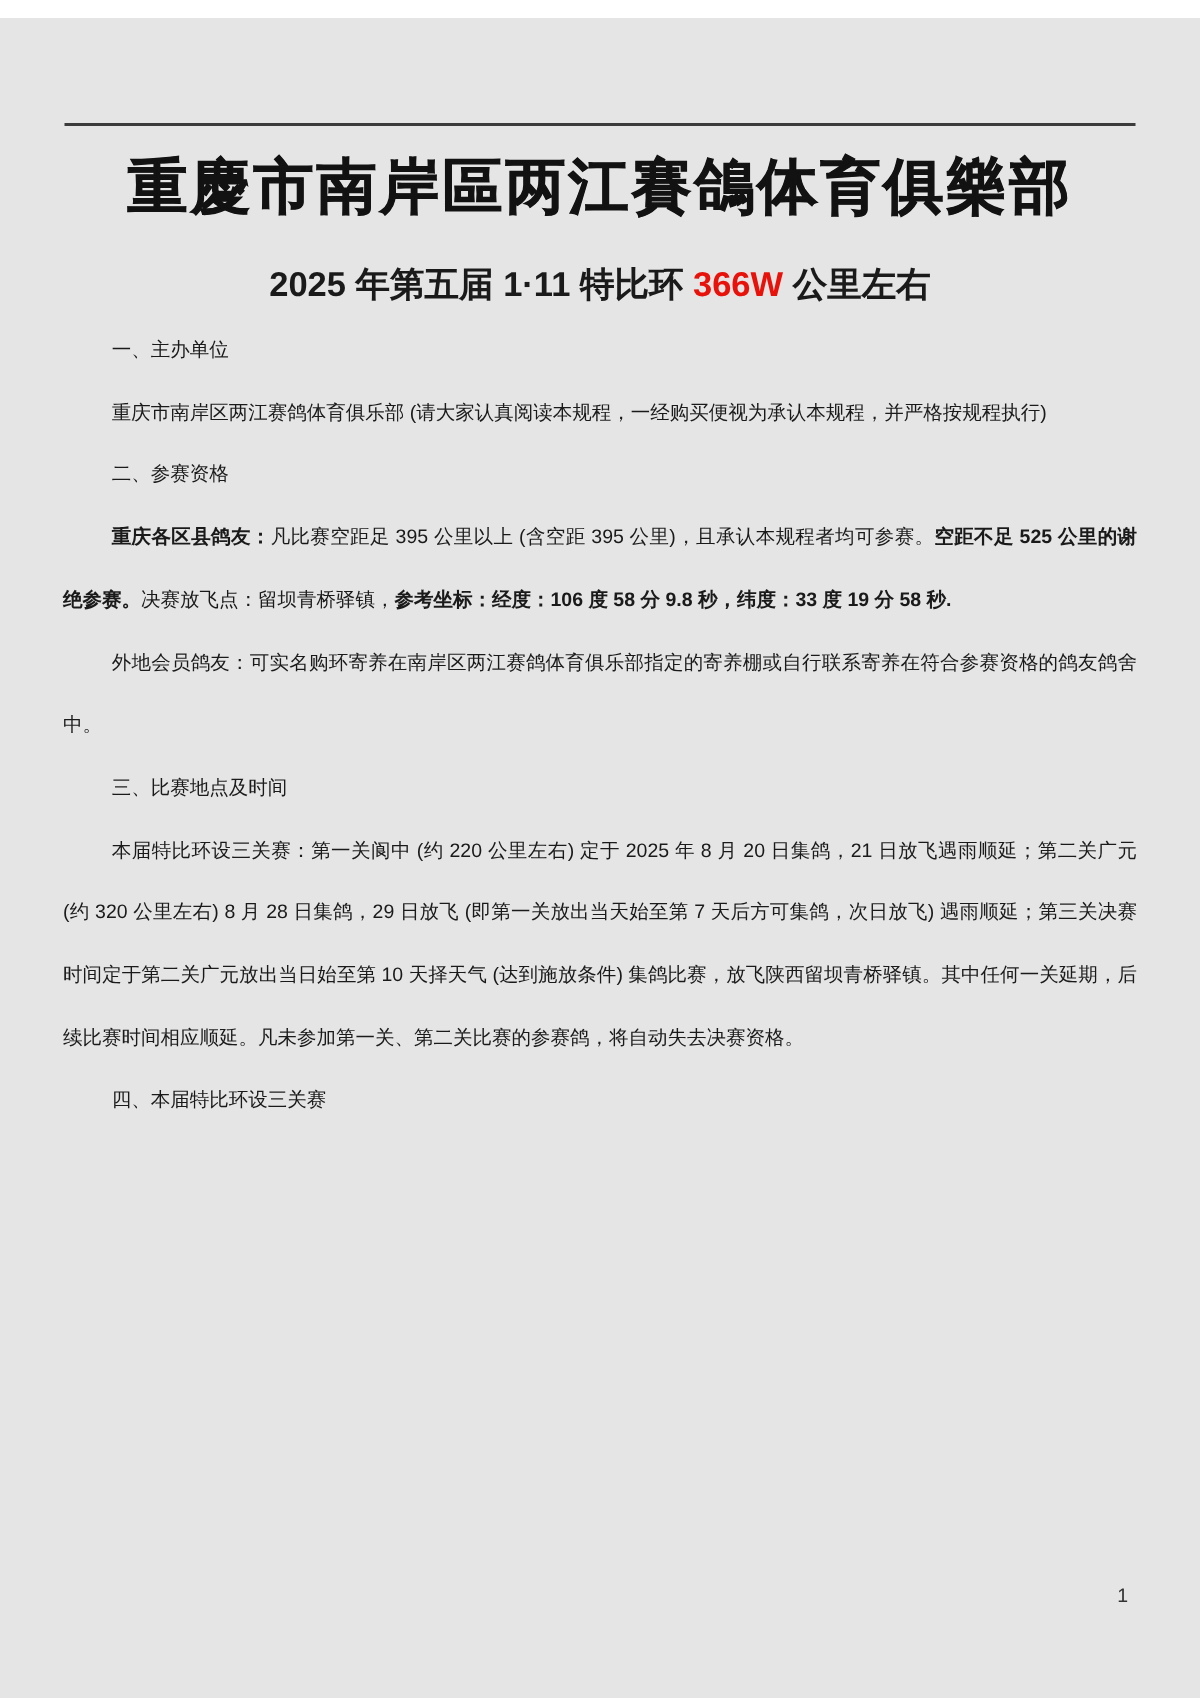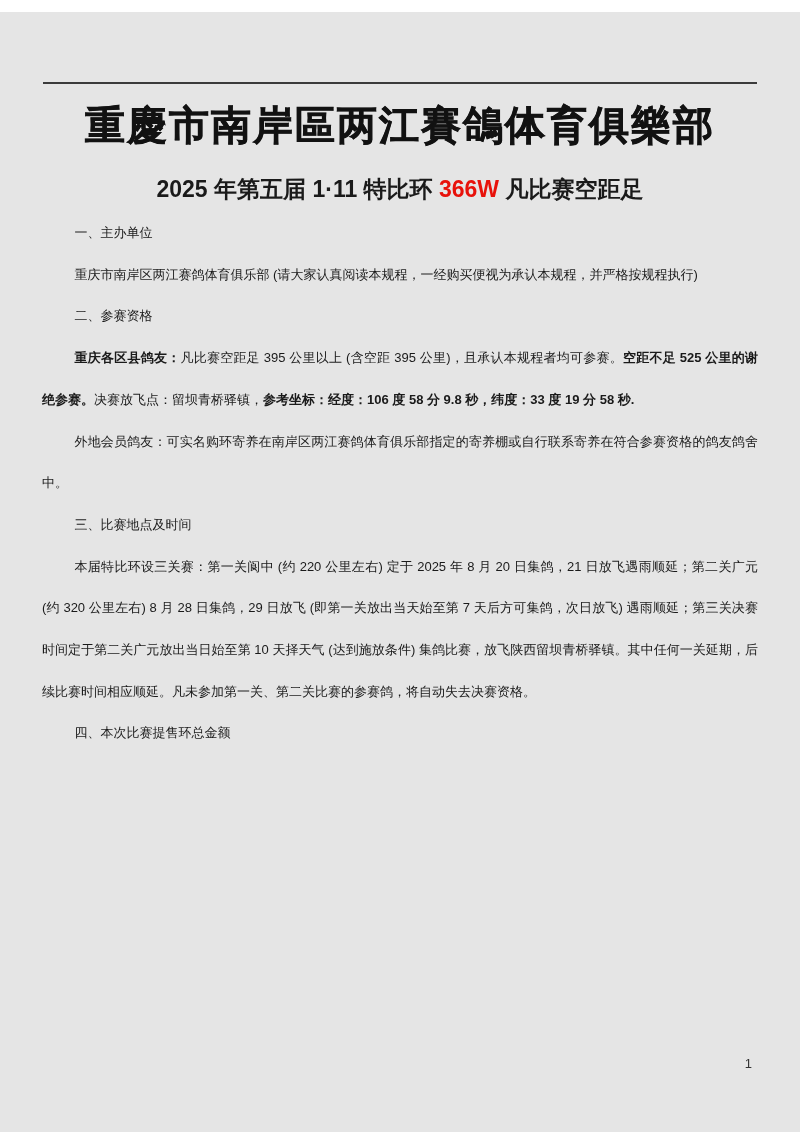--- a/index.html
+++ b/index.html
@@ -74,38 +74,38 @@
 </style>
 </head>
 <body>
 
 <div class="page">
 
   <div class="top-rule"></div>
 
   <h1 class="calligraphy">重慶市南岸區两江賽鴿体育俱樂部</h1>
 
-  <h2 class="doc-title"><span>2025 年第五届 1·11 特比环 </span><span class="red">366W</span><span> 凡比赛空距足</span></h2>
+  <h2 class="doc-title"><span>2025 年第五届 1·11 特比环 </span><span class="red">366W</span><span> 公里左右</span></h2>
 
   <div class="body-text">
 
     <p>一、主办单位</p>
 
     <p><span>重庆市南岸区两江赛鸽体育俱乐部 (请大家认真阅读本规程，一经购买便视为承认本规程，并严格按规程执行)</span></p>
 
     <p>二、参赛资格</p>
 
     <p><span class="b">重庆各区县鸽友：</span><span>凡比赛空距足 395 公里以上 (含空距 395 公里)，且承认本规程者均可参赛。</span><span class="b">空距不足 525 公里的谢绝参赛。</span><span>决赛放飞点：留坝青桥驿镇，</span><span class="b">参考坐标：经度：106 度 58 分 9.8 秒，纬度：33 度 19 分 58 秒.</span></p>
 
     <p><span>外地会员鸽友：可实名购环寄养在南岸区两江赛鸽体育俱乐部指定的寄养棚或自行联系寄养在符合参赛资格的鸽友鸽舍中。</span></p>
 
     <p>三、比赛地点及时间</p>
 
     <p><span>本届特比环设三关赛：第一关阆中 (约 220 公里左右) 定于 2025 年 8 月 20 日集鸽，21 日放飞遇雨顺延；第二关广元 (约 320 公里左右) 8 月 28 日集鸽，29 日放飞 (即第一关放出当天始至第 7 天后方可集鸽，次日放飞) 遇雨顺延；第三关决赛时间定于第二关广元放出当日始至第 10 天择天气 (达到施放条件) 集鸽比赛，放飞陕西留坝青桥驿镇。其中任何一关延期，后续比赛时间相应顺延。凡未参加第一关、第二关比赛的参赛鸽，将自动失去决赛资格。</span></p>
 
-    <p>四、本次比赛提售环总金额</p>
+    <p>四、本届特比环设三关赛</p>
 
 
   </div>
 
   <div class="page-number">1</div>
 
 </div>
 
 </body></html>

